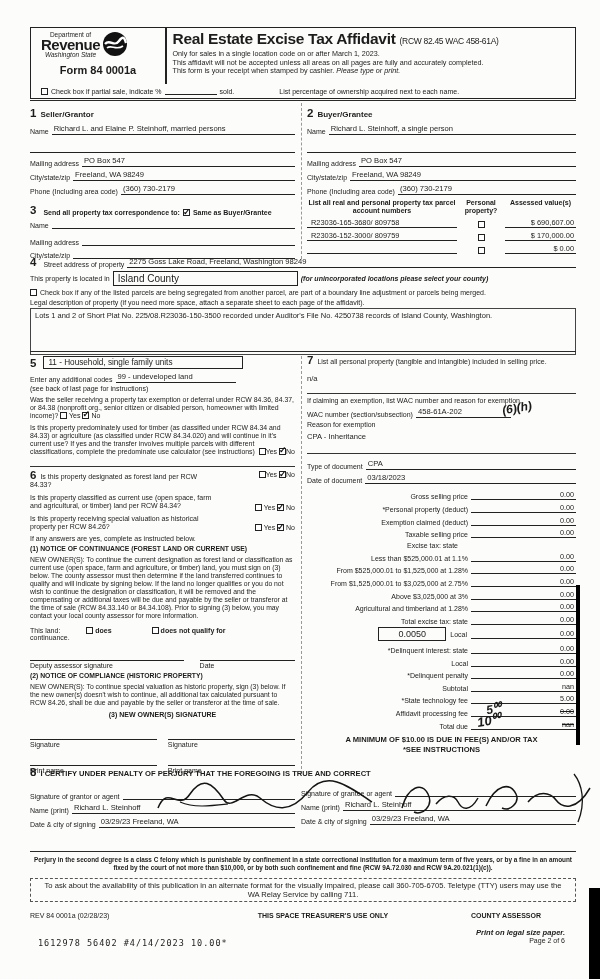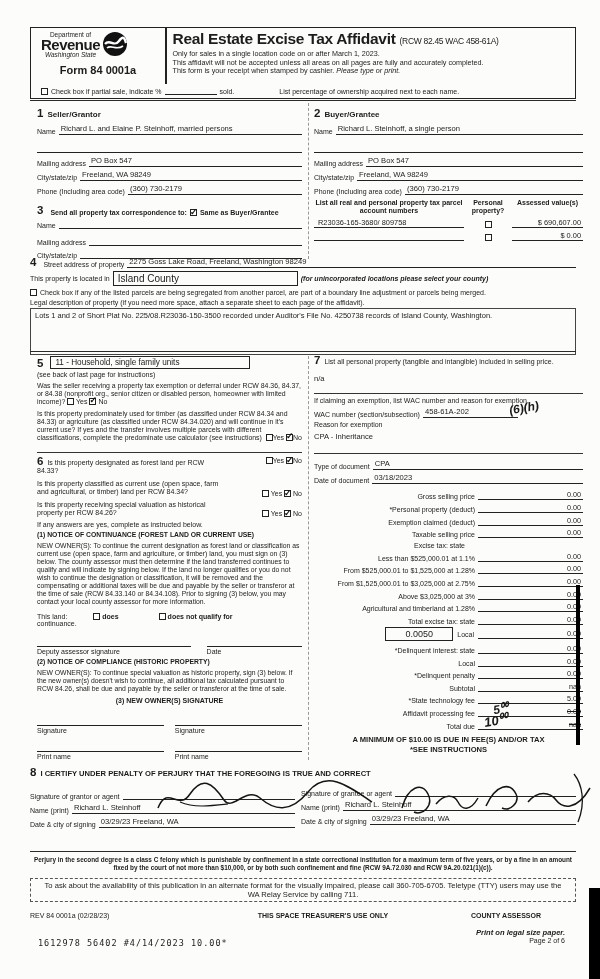--- a/index.html
+++ b/index.html
@@ -29,21 +29,21 @@
   .lbl { font-size:7px; white-space:nowrap; }
   .b { font-weight:bold; }
   .i { font-style:italic; }
   .secnum { font-size:11.5px; font-weight:bold; margin-right:4px; }
   .sechead { font-size:8px; font-weight:bold; }
   .r { display:flex; align-items:flex-end; gap:3px; margin-top:3px; }
   .ul { flex:1; border-bottom:1px solid #222; font-size:7.6px; padding:0 2px; min-height:10px; line-height:10px; }
   .short-ul { width:52px; border-bottom:1px solid #222; min-height:9px; }
   .cb { width:7px; height:7px; border:1px solid #222; display:inline-block; position:relative; flex:none; background:#fff; }
   .cb.checked::after { content:"\2713"; position:absolute; left:-1px; top:-3px; font-size:9px; font-weight:bold; color:#111; }
-  .cols { position:absolute; left:37px; width:546px; display:flex; }
+  .cols { position:absolute; left:30px; width:546px; display:flex; }
   .colL { width:265px; }
   .colR { width:275px; margin-left:6px; border-left:1px dashed #999; padding-left:5px; }
   .hr { position:absolute; left:30px; width:546px; border-top:1.6px solid #2a2a2a; }
 
   
   .ptab { margin-top:4px; font-size:7px; }
   .phead { display:flex; font-weight:bold; text-align:center; line-height:8px; }
   .pc1 { width:150px; } .pc2 { width:48px; } .pc3 { flex:1; }
   .prow { display:flex; align-items:flex-end; margin-top:3px; }
   .prow .pc1 { border-bottom:1px solid #222; text-align:left; font-size:7.4px; min-height:10px; padding-left:4px;}
@@ -210,20 +210,27 @@
           <div class="pc3">Assessed value(s)</div>
         </div>
         <div class="prow">
           <div class="pc1">R23036-165-3680/ 809758</div>
           <div class="pc2">
               <span class="cb"></span>
             </div>
           <div class="pc3">$ 690,607.00</div>
         </div>
         <div class="prow">
+          <div class="pc1">R23036-152-3000/ 809759</div>
+          <div class="pc2">
+              <span class="cb"></span>
+            </div>
+          <div class="pc3">$ 170,000.00</div>
+        </div>
+        <div class="prow">
           <div class="pc1"></div>
           <div class="pc2">
               <span class="cb"></span>
             </div>
           <div class="pc3">$ 0.00</div>
         </div>
       </div>
     </div>
   </div>
 
@@ -247,20 +254,24 @@
   </div>
 
   <div class="hr" style="top:351px; border-top-width:1px"></div>
 
   <div class="cols" style="top:356px">
     <div class="colL">
       <div class="r" style="margin-top:0; align-items:center">
         <span class="secnum">5</span>
         <span class="codebox">11 - Household, single family units</span>
       </div>
+      <div class="r">
+          <span class="lbl">Enter any additional codes</span>
+          <span class="ul" style="flex:none;width:120px">99 - undeveloped land</span>
+        </div>
       <div class="lbl" style="margin-top:2px">(see back of last page for instructions)</div>
 
       <div class="qtext">
         <span>Was the seller receiving a property tax exemption or deferral under RCW 84.36, 84.37, or 84.38 (nonprofit org., senior citizen or disabled person, homeowner with limited income)?</span>
         <span class="yn"><span class="cb"></span> <span>Yes</span> <span class="cb checked"></span> <span>No</span></span>
       </div>
       <div class="qtext b" style="font-weight:normal">
         <span>Is this property predominately used for timber (as classified under RCW 84.34 and 84.33) or agriculture (as classified under RCW 84.34.020) and will continue in it's current use? If yes and the transfer involves multiple parcels with different classifications, complete the predominate use calculator (see instructions)</span>
         <span class="yn" style="float:right"><span class="cb"></span><span>Yes</span> <span class="cb checked"></span><span>No</span></span>
       </div>

